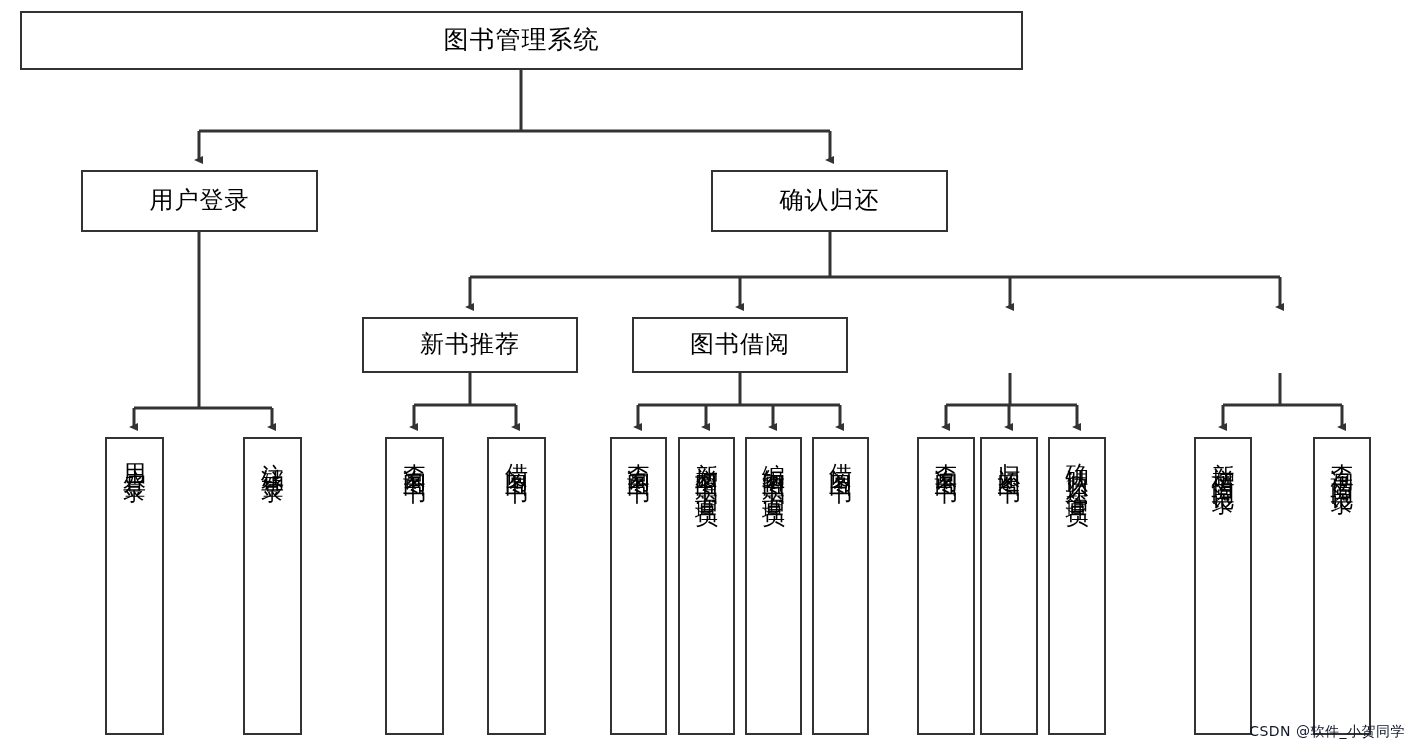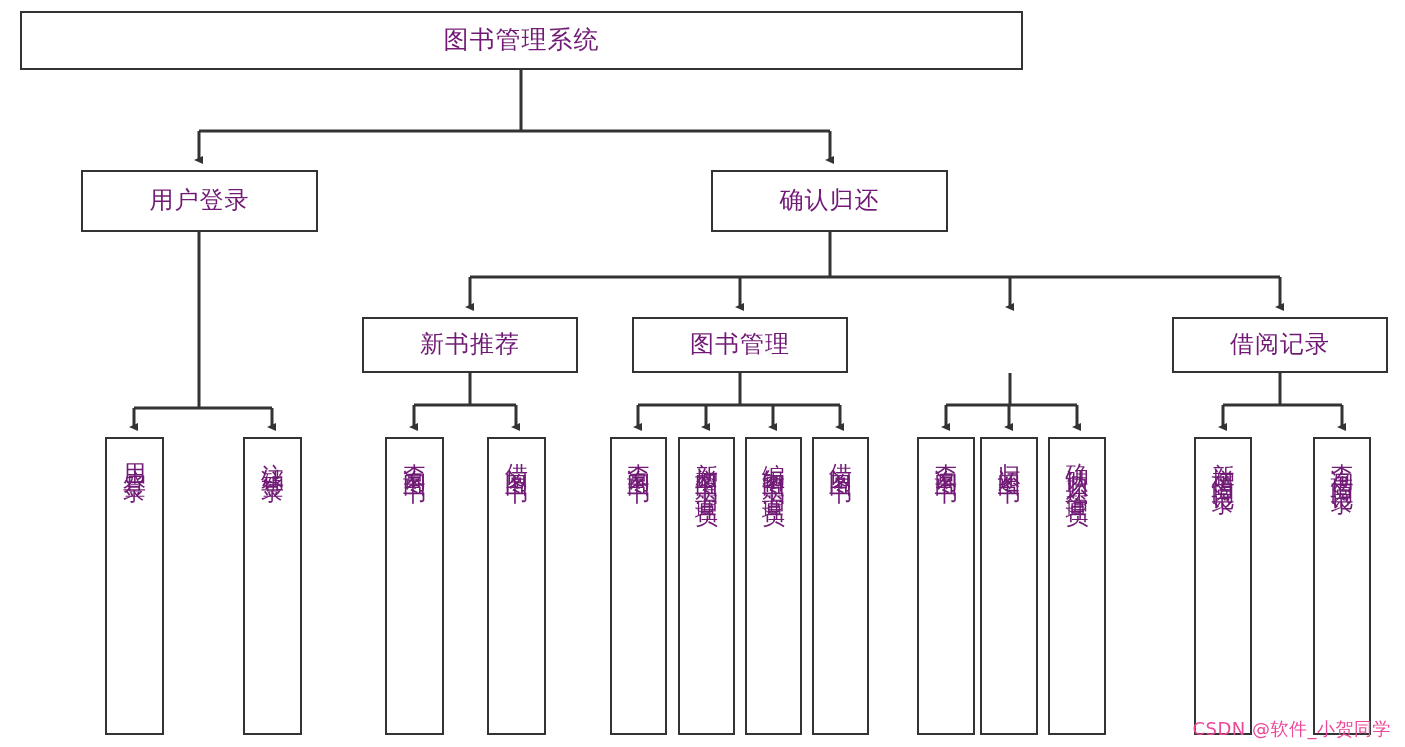--- a/index.html
+++ b/index.html
@@ -27,21 +27,21 @@
     pointer-events: none;
   }
   .node {
     position: absolute;
     box-sizing: border-box;
     background: #ffffff;
     border: 2px solid #333333;
     display: flex;
     align-items: center;
     justify-content: center;
-    color: #701a75;
+    color: #000000;
   }
   .node .label {
     display: block;
     text-align: center;
     line-height: 1.15;
     white-space: nowrap;
   }
   
   .node.horiz .label {
     font-size: 24px;
@@ -58,24 +58,24 @@
   .node.vert .label {
     writing-mode: vertical-rl;
     text-orientation: upright;
     font-size: 23px;
     line-height: 1.0;
     letter-spacing: 6px;
     white-space: nowrap;
   }
   .watermark {
     position: absolute;
-    right: 14px;
+    right: 0;
     bottom: 6px;
-    font-size: 18px;
-    color: #ec4899;
+    font-size: 14px;
+    color: #0f172a;
     white-space: nowrap;
     letter-spacing: 0.5px;
   }
 </style>
 </head>
 <body>
 
 <div id="canvas">
 
   <svg class="edges" viewBox="0 0 1405 747" preserveAspectRatio="none">
@@ -136,27 +136,24 @@
 
   <div class="node horiz" style="left:711px; top:170px; width:237px; height:62px;">
     <span class="label">确认归还</span>
   </div>
 
   <div class="node horiz" style="left:362px; top:317px; width:216px; height:56px;">
     <span class="label">新书推荐</span>
   </div>
 
   <div class="node horiz" style="left:632px; top:317px; width:216px; height:56px;">
-    <span class="label">图书管理</span>
-  </div>
-
-
-  <div class="node horiz" style="left:1172px; top:317px; width:216px; height:56px;">
-    <span class="label">借阅记录</span>
-  </div>
+    <span class="label">图书借阅</span>
+  </div>
+
+
 
   <div class="node vert" style="left:105px; top:437px; width:59px; height:298px;">
     <span class="label">用户登录</span>
   </div>
 
   <div class="node vert" style="left:243px; top:437px; width:59px; height:298px;">
     <span class="label">注销登录</span>
   </div>
 
   <div class="node vert" style="left:385px; top:437px; width:59px; height:298px;">

